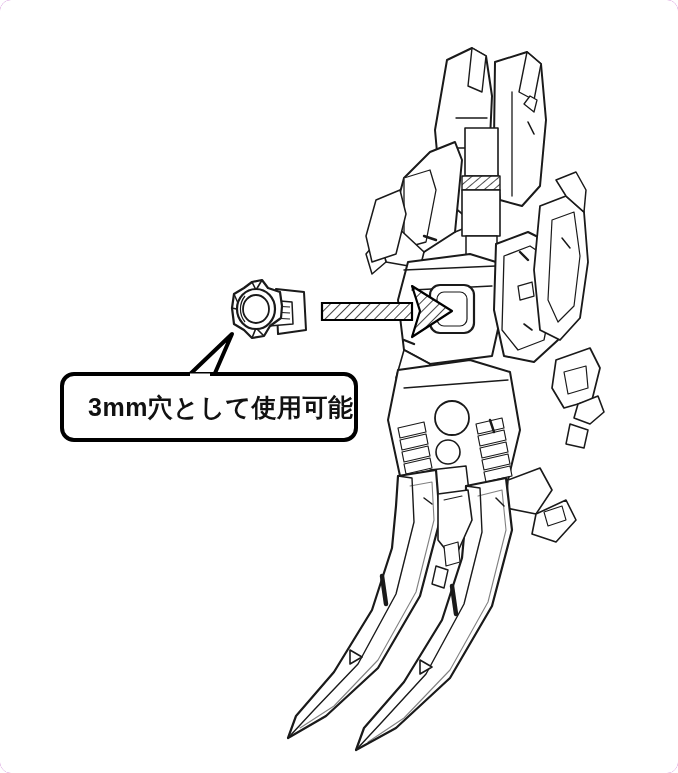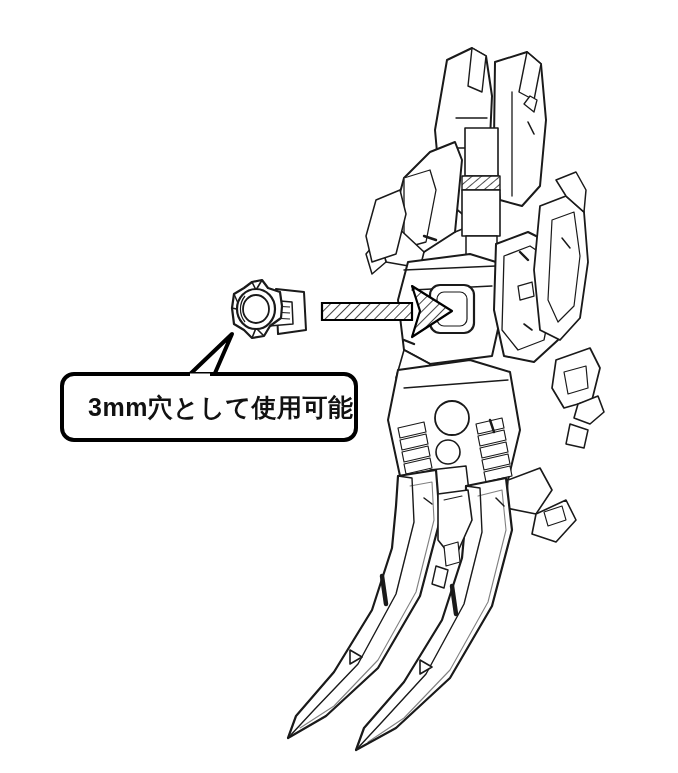--- a/index.html
+++ b/index.html
@@ -10,20 +10,21 @@
   }
   body {
     font-family: "Liberation Sans", "DejaVu Sans", sans-serif;
   }
   #page {
     position: relative;
     width: 678px;
     height: 773px;
     background: #a21caf;
     overflow: hidden;
+    border-radius: 11px;
   }
   #art {
     position: absolute;
     left: 0;
     top: 0;
     width: 678px;
     height: 773px;
   }
   .callout-text {
     font-size: 25px;

